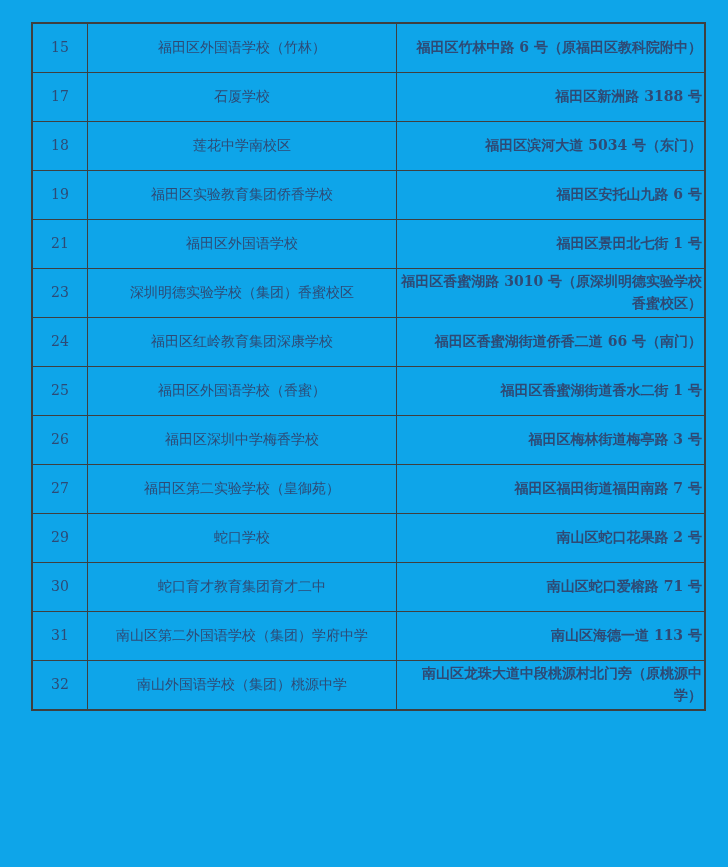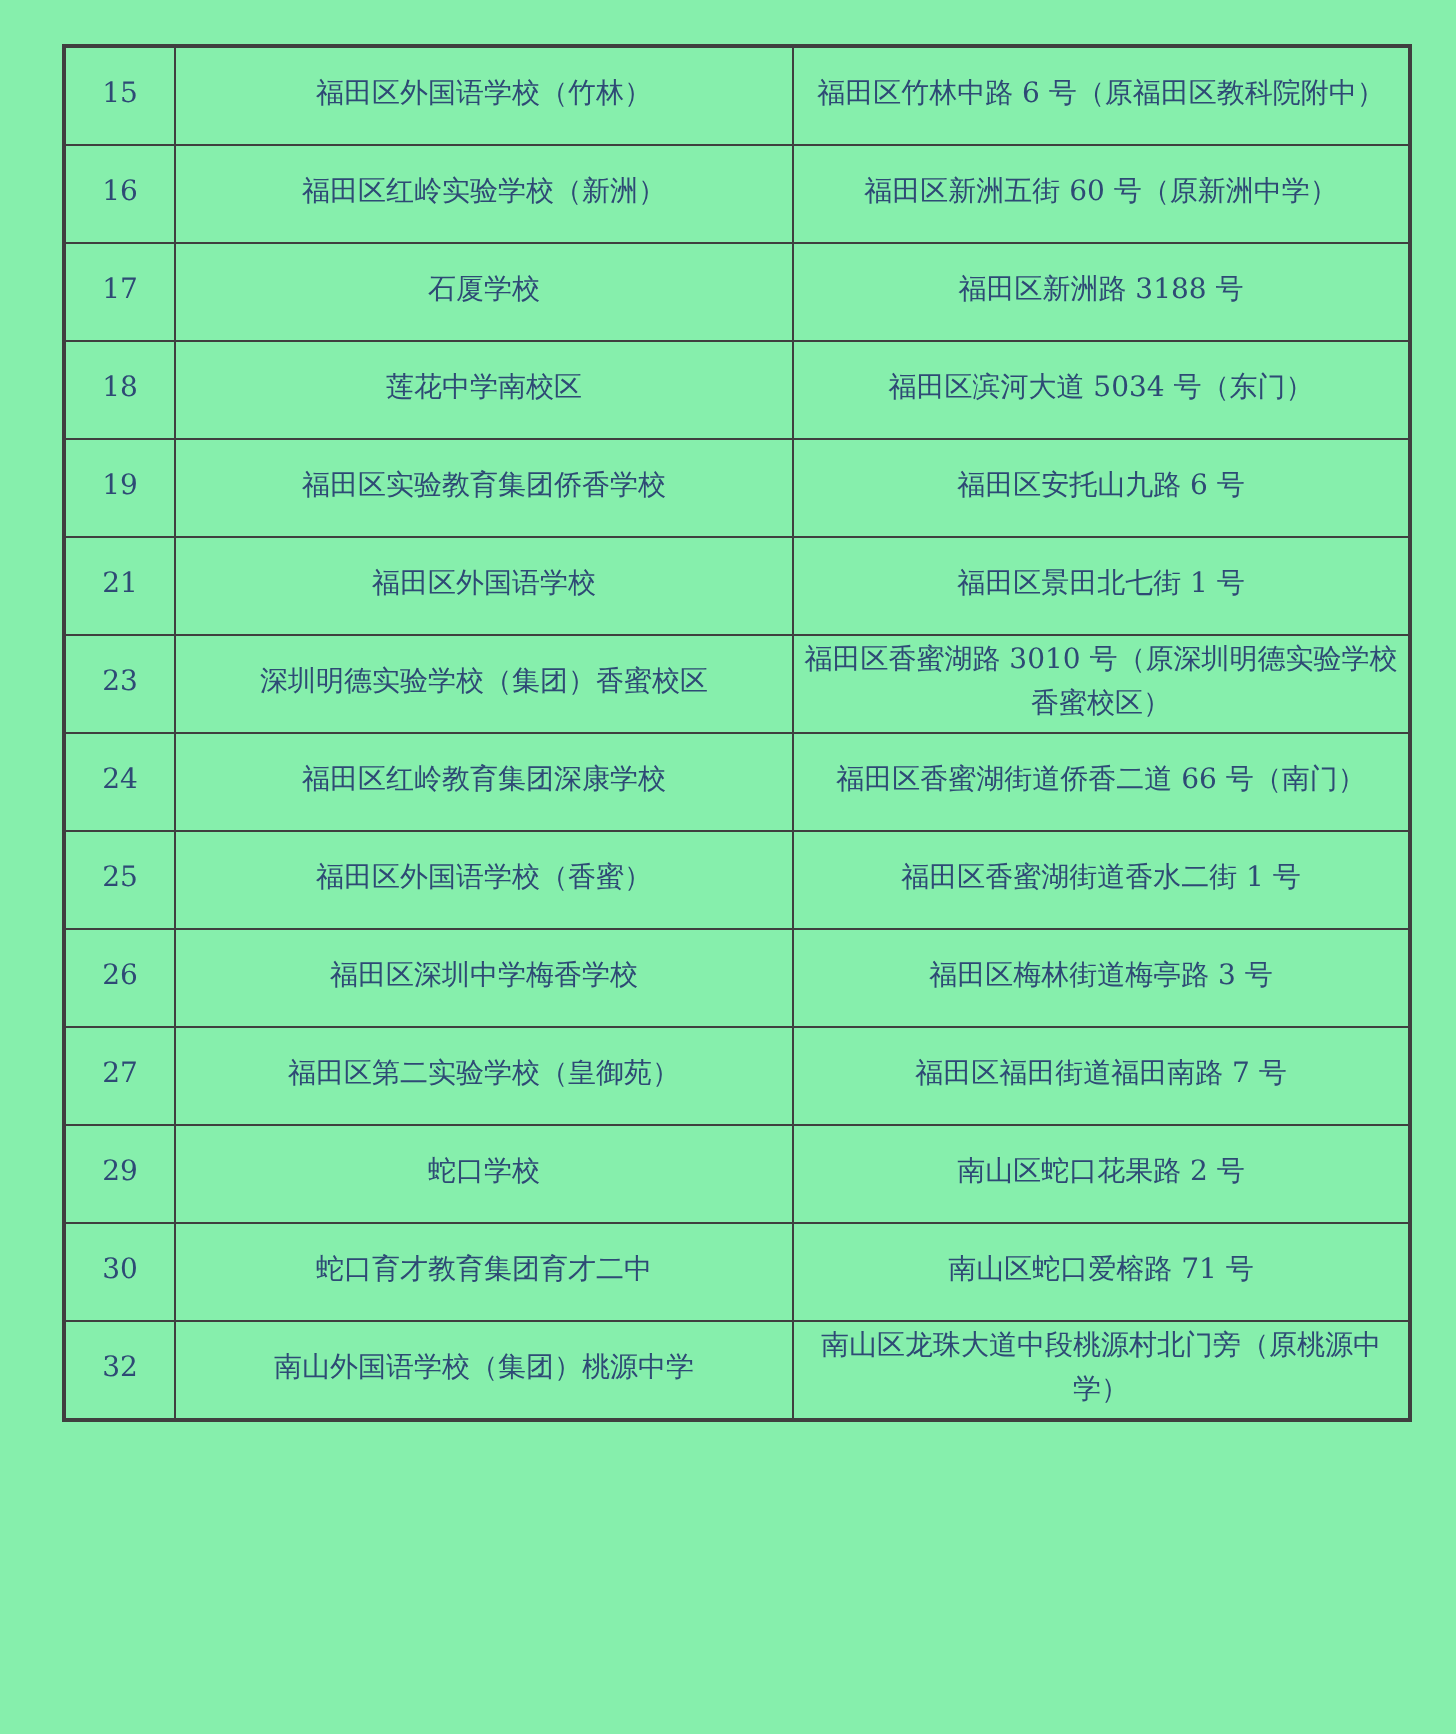--- a/index.html
+++ b/index.html
@@ -8,21 +8,21 @@
     background: #ffffff;
     width: 728px;
     height: 867px;
     overflow: hidden;
     font-family: "DejaVu Serif", "Liberation Serif", serif;
   }
   .page {
     position: relative;
     width: 728px;
     height: 867px;
-    background: #86efac;
+    background: #0ea5e9;
   }
   table.school-table {
     position: absolute;
     left: 31px;
     top: 22px;
     width: 663px;
     border-collapse: collapse;
     table-layout: fixed;
     border: 2px solid #3f3f3f;
   }
@@ -39,44 +39,40 @@
   td.col-no {
     text-align: center;
     width: 50px;
   }
   td.col-school {
     text-align: center;
     width: 304px;
     white-space: nowrap;
   }
   td.col-address {
-    text-align: center;
+    text-align: right;
     width: 303px;
     padding-left: 3px;
     word-break: break-all;
+    font-weight: bold;
   }
 </style>
 </head>
 <body>
 
 <div class="page">
   <table class="school-table">
     <tbody>
 
         <tr>
           <td class="col-no">15</td>
           <td class="col-school">福田区外国语学校（竹林）</td>
           <td class="col-address">福田区竹林中路 6 号（原福田区教科院附中）</td>
         </tr>
 
-        <tr>
-          <td class="col-no">16</td>
-          <td class="col-school">福田区红岭实验学校（新洲）</td>
-          <td class="col-address">福田区新洲五街 60 号（原新洲中学）</td>
-        </tr>
 
         <tr>
           <td class="col-no">17</td>
           <td class="col-school">石厦学校</td>
           <td class="col-address">福田区新洲路 3188 号</td>
         </tr>
 
         <tr>
           <td class="col-no">18</td>
           <td class="col-school">莲花中学南校区</td>
@@ -133,20 +129,25 @@
           <td class="col-school">蛇口学校</td>
           <td class="col-address">南山区蛇口花果路 2 号</td>
         </tr>
 
         <tr>
           <td class="col-no">30</td>
           <td class="col-school">蛇口育才教育集团育才二中</td>
           <td class="col-address">南山区蛇口爱榕路 71 号</td>
         </tr>
 
+        <tr>
+          <td class="col-no">31</td>
+          <td class="col-school">南山区第二外国语学校（集团）学府中学</td>
+          <td class="col-address">南山区海德一道 113 号</td>
+        </tr>
 
         <tr>
           <td class="col-no">32</td>
           <td class="col-school">南山外国语学校（集团）桃源中学</td>
           <td class="col-address">南山区龙珠大道中段桃源村北门旁（原桃源中学）</td>
         </tr>
       </tbody>
   </table>
 </div>
 

